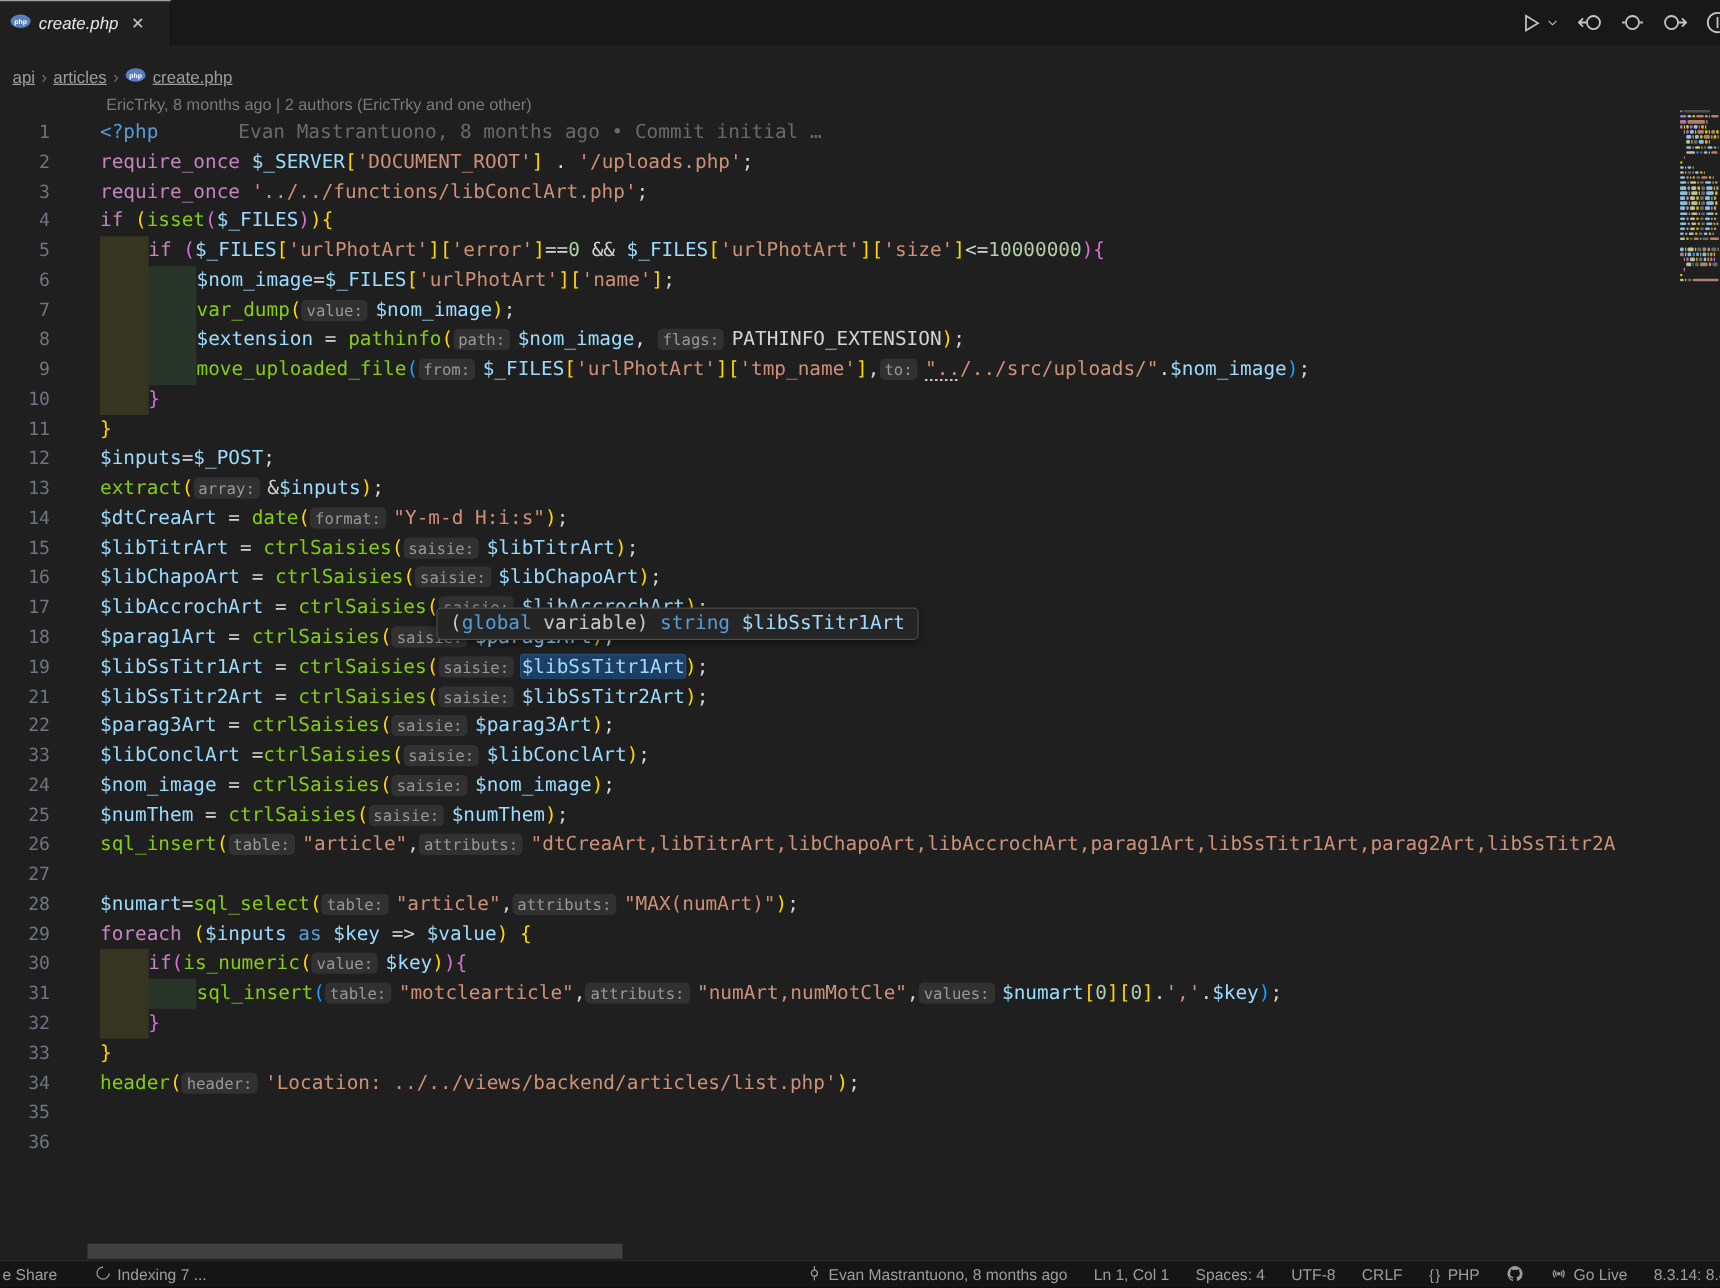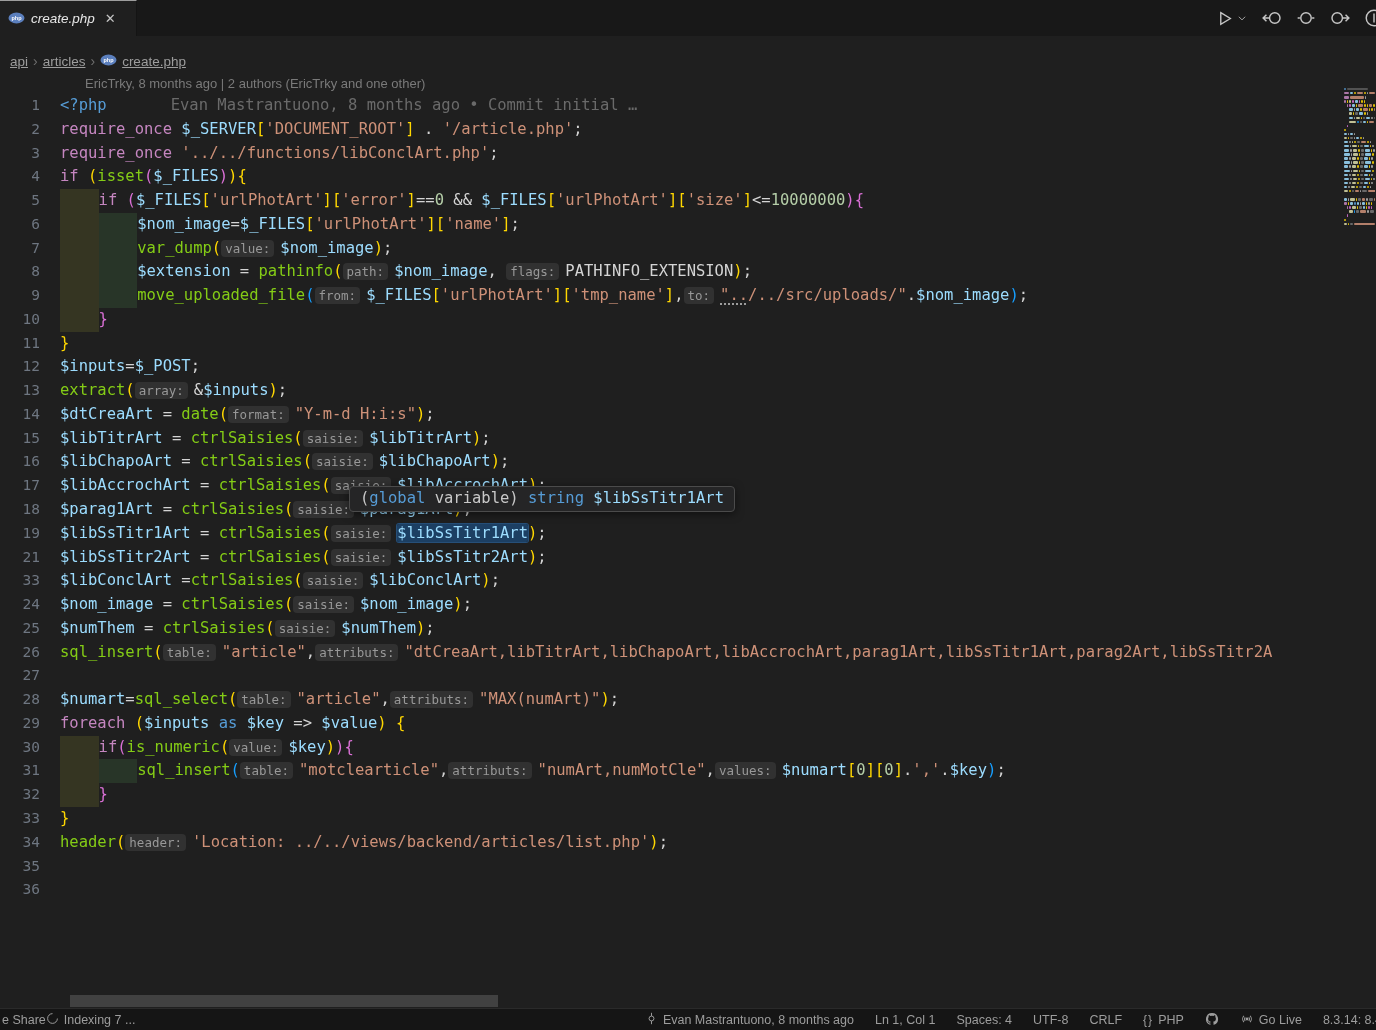--- a/index.html
+++ b/index.html
@@ -26,21 +26,21 @@
   .php-ellipse{display:inline-block;vertical-align:middle;}
 
   
   .blame-header{position:absolute;left:85px;top:76px;color:#7a7a7a;font-size:13px;}
 
   
   .editor{position:absolute;left:0;top:94px;width:1341px;height:901px;overflow:hidden;
           font-family:"DejaVu Sans Mono",monospace;font-size:15.5px;}
   .code-line{height:23.77px;line-height:23.77px;white-space:pre;}
   .ln{display:inline-block;width:40px;text-align:right;color:#6e7681;font-size:14.5px;}
-  .lc{margin-left:20px;}
+  .lc{margin-left:40px;}
   .ind{display:inline-block;height:23.77px;vertical-align:top;width:38.6px;}
   .inda{background:rgba(255,255,64,0.10);}
   .indb{background:rgba(127,255,127,0.10);}
 
   .kw{color:#C586C0}.kw2{color:#569CD6}.fn{color:#84cc16}.var{color:#9CDCFE}
   .str{color:#CE9178}.num{color:#B5CEA8}.op{color:#D4D4D4}.cn{color:#D4D4D4}
   .b1{color:#FFD700}.b2{color:#DA70D6}.b3{color:#179FFF}
   .hint{color:#989898;background:#313131;border-radius:4px;padding:1px 4px;margin-right:6px;
         font-size:12.5px;}
   .blame{color:#6a6a6a;margin-left:64px;}
@@ -58,21 +58,21 @@
   .mm-row{height:2.4px;margin-bottom:1.7px;white-space:nowrap;line-height:0;font-size:0;}
   .mm-seg{display:inline-block;height:2.4px;border-radius:1px;margin-right:1px;opacity:.85;}
 
   
   .hscroll{position:absolute;left:70px;top:995px;width:428px;height:12px;background:rgba(121,121,121,0.38);}
 
   
   .statusbar{position:absolute;left:0;top:1008px;width:1376px;height:22px;background:#151515;
              border-top:1px solid #2a2a2a;color:#9d9d9d;font-size:12.5px;display:flex;
              align-items:center;justify-content:space-between;overflow:hidden;}
-  .sb-left{display:flex;align-items:center;padding-left:2px;}
+  .sb-left{display:flex;align-items:center;gap:30px;padding-left:2px;}
   .sb-right{display:flex;align-items:center;gap:21px;padding-right:0;margin-right:-6px;white-space:nowrap;}
   .sb-item{display:flex;align-items:center;gap:5px;cursor:pointer;white-space:nowrap;}
   .sb-item svg{stroke:#9d9d9d;fill:none;stroke-width:1.2;}
   .sb-braces{font-size:12px;letter-spacing:1px;}
 </style>
 </head>
 <body>
 
 <div class="screen">
 
@@ -137,39 +137,40 @@
         </svg>
     </span>
     <span class="crumb">create.php</span>
   </div>
 
   <div class="blame-header">EricTrky, 8 months ago | 2 authors (EricTrky and one other)</div>
 
   <div class="editor">
     <div id="code-lines">
         <div class="code-line"><span class="ln">1</span><span class="lc"><span class="kw2">&lt;?php</span><span class="blame">Evan Mastrantuono, 8 months ago • Commit initial …</span></span></div>
-        <div class="code-line"><span class="ln">2</span><span class="lc"><span class="kw">require_once </span><span class="var">$_SERVER</span><span class="b1">[</span><span class="str">'DOCUMENT_ROOT'</span><span class="b1">]</span><span class="op"> . </span><span class="str">'/article.php'</span><span class="op">;</span></span></div>
+        <div class="code-line"><span class="ln">2</span><span class="lc"><span class="kw">require_once </span><span class="var">$_SERVER</span><span class="b1">[</span><span class="str">'DOCUMENT_ROOT'</span><span class="b1">]</span><span class="op"> . </span><span class="str">'/uploads.php'</span><span class="op">;</span></span></div>
         <div class="code-line"><span class="ln">3</span><span class="lc"><span class="kw">require_once </span><span class="str">'../../functions/libConclArt.php'</span><span class="op">;</span></span></div>
         <div class="code-line"><span class="ln">4</span><span class="lc"><span class="kw">if </span><span class="b1">(</span><span class="fn">isset</span><span class="b2">(</span><span class="var">$_FILES</span><span class="b2">)</span><span class="b1">)</span><span class="b1">{</span></span></div>
         <div class="code-line"><span class="ln">5</span><span class="lc"><span class="ind inda"></span><span class="kw">if </span><span class="b2">(</span><span class="var">$_FILES</span><span class="b1">[</span><span class="str">'urlPhotArt'</span><span class="b1">]</span><span class="b1">[</span><span class="str">'error'</span><span class="b1">]</span><span class="op">==</span><span class="num">0</span><span class="op"> &amp;&amp; </span><span class="var">$_FILES</span><span class="b1">[</span><span class="str">'urlPhotArt'</span><span class="b1">]</span><span class="b1">[</span><span class="str">'size'</span><span class="b1">]</span><span class="op">&lt;=</span><span class="num">10000000</span><span class="b2">)</span><span class="b2">{</span></span></div>
         <div class="code-line"><span class="ln">6</span><span class="lc"><span class="ind inda"></span><span class="ind indb"></span><span class="var">$nom_image</span><span class="op">=</span><span class="var">$_FILES</span><span class="b1">[</span><span class="str">'urlPhotArt'</span><span class="b1">]</span><span class="b1">[</span><span class="str">'name'</span><span class="b1">]</span><span class="op">;</span></span></div>
         <div class="code-line"><span class="ln">7</span><span class="lc"><span class="ind inda"></span><span class="ind indb"></span><span class="fn">var_dump</span><span class="b1">(</span><span class="hint">value:</span><span class="var">$nom_image</span><span class="b1">)</span><span class="op">;</span></span></div>
         <div class="code-line"><span class="ln">8</span><span class="lc"><span class="ind inda"></span><span class="ind indb"></span><span class="var">$extension</span><span class="op"> = </span><span class="fn">pathinfo</span><span class="b1">(</span><span class="hint">path:</span><span class="var">$nom_image</span><span class="op">, </span><span class="hint">flags:</span><span class="cn">PATHINFO_EXTENSION</span><span class="b1">)</span><span class="op">;</span></span></div>
         <div class="code-line"><span class="ln">9</span><span class="lc"><span class="ind inda"></span><span class="ind indb"></span><span class="fn">move_uploaded_file</span><span class="b3">(</span><span class="hint">from:</span><span class="var">$_FILES</span><span class="b1">[</span><span class="str">'urlPhotArt'</span><span class="b1">]</span><span class="b1">[</span><span class="str">'tmp_name'</span><span class="b1">]</span><span class="op">,</span><span class="hint">to:</span><span class="str warn">"..</span><span class="str">/../src/uploads/"</span><span class="op">.</span><span class="var">$nom_image</span><span class="b3">)</span><span class="op">;</span></span></div>
         <div class="code-line"><span class="ln">10</span><span class="lc"><span class="ind inda"></span><span class="b2">}</span></span></div>
         <div class="code-line"><span class="ln">11</span><span class="lc"><span class="b1">}</span></span></div>
         <div class="code-line"><span class="ln">12</span><span class="lc"><span class="var">$inputs</span><span class="op">=</span><span class="var">$_POST</span><span class="op">;</span></span></div>
         <div class="code-line"><span class="ln">13</span><span class="lc"><span class="fn">extract</span><span class="b1">(</span><span class="hint">array:</span><span class="op">&amp;</span><span class="var">$inputs</span><span class="b1">)</span><span class="op">;</span></span></div>
         <div class="code-line"><span class="ln">14</span><span class="lc"><span class="var">$dtCreaArt</span><span class="op"> = </span><span class="fn">date</span><span class="b1">(</span><span class="hint">format:</span><span class="str">"Y-m-d H:i:s"</span><span class="b1">)</span><span class="op">;</span></span></div>
         <div class="code-line"><span class="ln">15</span><span class="lc"><span class="var">$libTitrArt</span><span class="op"> = </span><span class="fn">ctrlSaisies</span><span class="b1">(</span><span class="hint">saisie:</span><span class="var">$libTitrArt</span><span class="b1">)</span><span class="op">;</span></span></div>
         <div class="code-line"><span class="ln">16</span><span class="lc"><span class="var">$libChapoArt</span><span class="op"> = </span><span class="fn">ctrlSaisies</span><span class="b1">(</span><span class="hint">saisie:</span><span class="var">$libChapoArt</span><span class="b1">)</span><span class="op">;</span></span></div>
         <div class="code-line"><span class="ln">17</span><span class="lc"><span class="var">$libAccrochArt</span><span class="op"> = </span><span class="fn">ctrlSaisies</span><span class="b1">(</span><span class="hint">saisie:</span><span class="var">$libAccrochArt</span><span class="b1">)</span><span class="op">;</span></span></div>
         <div class="code-line"><span class="ln">18</span><span class="lc"><span class="var">$parag1Art</span><span class="op"> = </span><span class="fn">ctrlSaisies</span><span class="b1">(</span><span class="hint">saisie:</span><span class="var">$parag1Art</span><span class="b1">)</span><span class="op">;</span></span></div>
         <div class="code-line"><span class="ln">19</span><span class="lc"><span class="var">$libSsTitr1Art</span><span class="op"> = </span><span class="fn">ctrlSaisies</span><span class="b1">(</span><span class="hint">saisie:</span><span class="var hl">$libSsTitr1Art</span><span class="b1">)</span><span class="op">;</span></span></div>
         <div class="code-line"><span class="ln">21</span><span class="lc"><span class="var">$libSsTitr2Art</span><span class="op"> = </span><span class="fn">ctrlSaisies</span><span class="b1">(</span><span class="hint">saisie:</span><span class="var">$libSsTitr2Art</span><span class="b1">)</span><span class="op">;</span></span></div>
+        <div class="code-line"><span class="ln">22</span><span class="lc"><span class="var">$parag3Art</span><span class="op"> = </span><span class="fn">ctrlSaisies</span><span class="b1">(</span><span class="hint">saisie:</span><span class="var">$parag3Art</span><span class="b1">)</span><span class="op">;</span></span></div>
         <div class="code-line"><span class="ln">33</span><span class="lc"><span class="var">$libConclArt</span><span class="op"> =</span><span class="fn">ctrlSaisies</span><span class="b1">(</span><span class="hint">saisie:</span><span class="var">$libConclArt</span><span class="b1">)</span><span class="op">;</span></span></div>
         <div class="code-line"><span class="ln">24</span><span class="lc"><span class="var">$nom_image</span><span class="op"> = </span><span class="fn">ctrlSaisies</span><span class="b1">(</span><span class="hint">saisie:</span><span class="var">$nom_image</span><span class="b1">)</span><span class="op">;</span></span></div>
         <div class="code-line"><span class="ln">25</span><span class="lc"><span class="var">$numThem</span><span class="op"> = </span><span class="fn">ctrlSaisies</span><span class="b1">(</span><span class="hint">saisie:</span><span class="var">$numThem</span><span class="b1">)</span><span class="op">;</span></span></div>
         <div class="code-line"><span class="ln">26</span><span class="lc"><span class="fn">sql_insert</span><span class="b1">(</span><span class="hint">table:</span><span class="str">"article"</span><span class="op">,</span><span class="hint">attributs:</span><span class="str">"dtCreaArt,libTitrArt,libChapoArt,libAccrochArt,parag1Art,libSsTitr1Art,parag2Art,libSsTitr2A</span></span></div>
         <div class="code-line"><span class="ln">27</span><span class="lc"></span></div>
         <div class="code-line"><span class="ln">28</span><span class="lc"><span class="var">$numart</span><span class="op">=</span><span class="fn">sql_select</span><span class="b1">(</span><span class="hint">table:</span><span class="str">"article"</span><span class="op">,</span><span class="hint">attributs:</span><span class="str">"MAX(numArt)"</span><span class="b1">)</span><span class="op">;</span></span></div>
         <div class="code-line"><span class="ln">29</span><span class="lc"><span class="kw">foreach </span><span class="b1">(</span><span class="var">$inputs</span><span class="kw2"> as </span><span class="var">$key</span><span class="op"> =&gt; </span><span class="var">$value</span><span class="b1">)</span><span class="op"> </span><span class="b1">{</span></span></div>
         <div class="code-line"><span class="ln">30</span><span class="lc"><span class="ind inda"></span><span class="kw">if</span><span class="b2">(</span><span class="fn">is_numeric</span><span class="b1">(</span><span class="hint">value:</span><span class="var">$key</span><span class="b1">)</span><span class="b2">)</span><span class="b2">{</span></span></div>
         <div class="code-line"><span class="ln">31</span><span class="lc"><span class="ind inda"></span><span class="ind indb"></span><span class="fn">sql_insert</span><span class="b3">(</span><span class="hint">table:</span><span class="str">"motclearticle"</span><span class="op">,</span><span class="hint">attributs:</span><span class="str">"numArt,numMotCle"</span><span class="op">,</span><span class="hint">values:</span><span class="var">$numart</span><span class="b1">[</span><span class="num">0</span><span class="b1">]</span><span class="b1">[</span><span class="num">0</span><span class="b1">]</span><span class="op">.</span><span class="str">','</span><span class="op">.</span><span class="var">$key</span><span class="b3">)</span><span class="op">;</span></span></div>
         <div class="code-line"><span class="ln">32</span><span class="lc"><span class="ind inda"></span><span class="b2">}</span></span></div>

